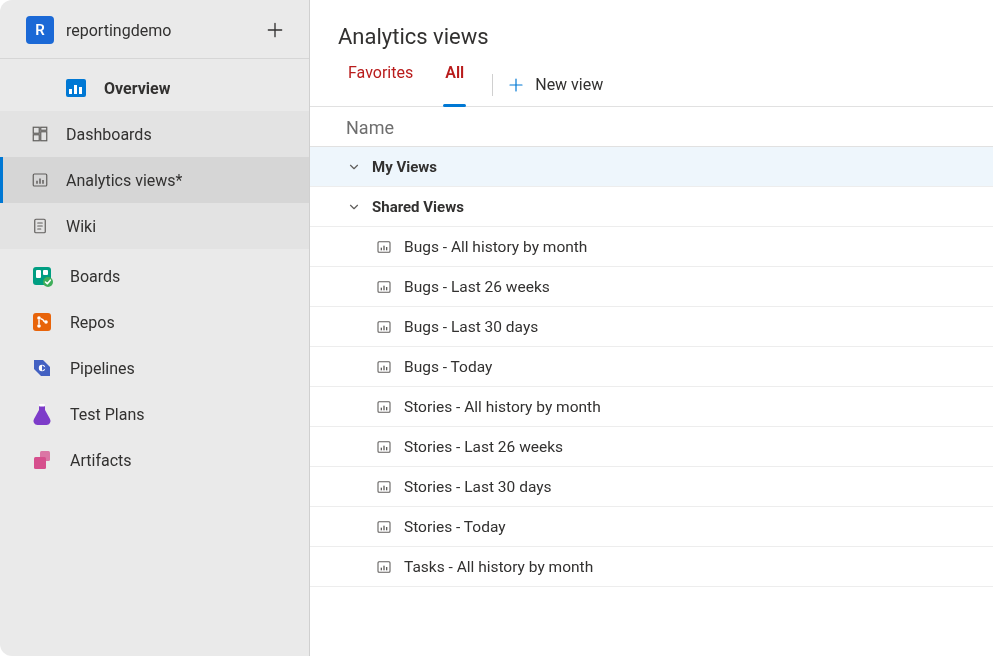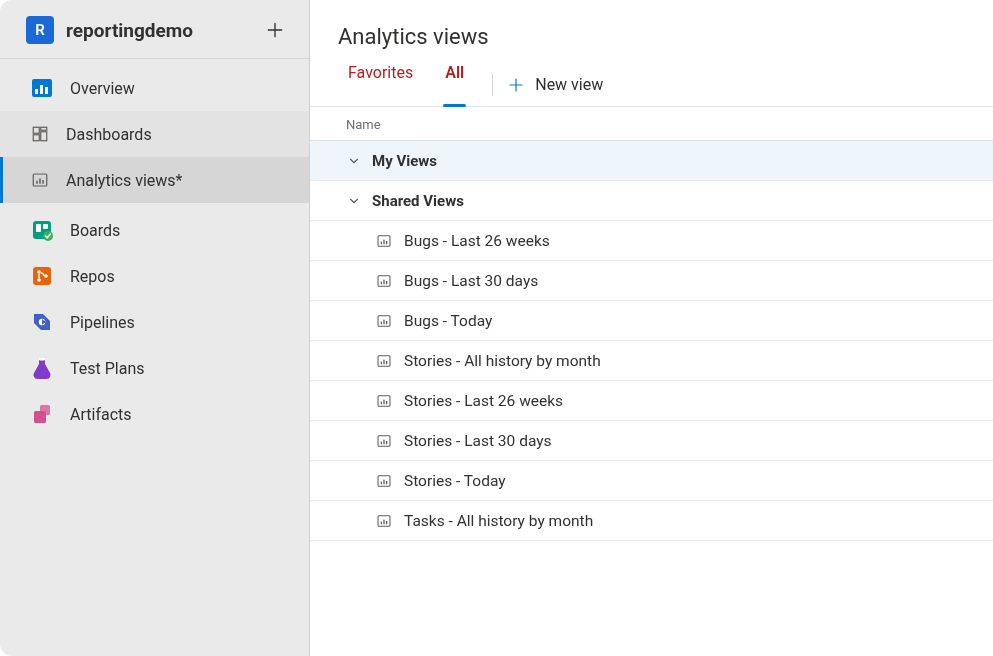--- a/index.html
+++ b/index.html
@@ -23,34 +23,34 @@
     display:flex; align-items:center; gap:12px;
     padding:16px 20px 14px 26px;
     border-bottom:1px solid #d6d6d6;
   }
   .project-avatar {
     width:28px; height:28px; border-radius:4px;
     background:#1b69d6; color:#fff;
     display:flex; align-items:center; justify-content:center;
     font-weight:600; font-size:15px;
   }
-  .project-name { font-weight:700; font-size:19px; flex:1; }
+  .project-name { font-weight:400; font-size:16px; flex:1; }
   .add-btn {
     width:28px; height:28px; display:flex; align-items:center; justify-content:center;
     cursor:pointer; color:#323130;
   }
 
   .nav { padding:6px 0 0 0; }
   .nav-item {
     display:flex; align-items:center; gap:16px;
     height:46px; padding:0 20px 0 30px;
     cursor:pointer; font-size:16px; color:#323130;
     position:relative;
   }
-  .nav-item.group-top { font-weight:400; }
+  .nav-item.group-top { font-weight:700;margin-left:34px; }
   .nav-item.sub { padding-left:30px; }
   .nav-item.selected {
     background:#d6d6d6; font-weight:400;
   }
   .nav-item.selected::before {
     content:""; position:absolute; left:0; top:0; bottom:0; width:3px;
     background:#0078d4;
   }
   .nav-icon { width:24px; height:24px; flex:none; display:flex; align-items:center; justify-content:center; }
   .sub .nav-icon { width:20px; height:20px; }
@@ -83,21 +83,21 @@
     height:3px; background:#0078d4; border-radius:2px;
   }
   .tab-sep { width:1px; height:22px; background:#d0d0d0; margin:0 14px 0 18px; }
   .new-view {
     display:flex; align-items:center; gap:10px; cursor:pointer;
     font-size:16px; color:#323130;
   }
   .new-view .plus { color:#0078d4; }
 
   .col-header {
-    padding:10px 0 8px 36px; font-size:13px; color:#6e6e6e;
+    padding:10px 0 8px 36px; font-size:18px; color:#6e6e6e;
     border-bottom:1px solid #e1e1e1;
   }
 
   .group-row {
     display:flex; align-items:center; gap:10px;
     padding:0 0 0 36px; height:40px;
     border-bottom:1px solid #ededed;
     font-weight:700; font-size:15px; cursor:pointer;
   }
   .group-row.highlight { background:#eef6fc; }
@@ -242,20 +242,28 @@
 
         <div class="nav-item sub selected">
           <span class="nav-icon stroke">
             <svg width="18" height="18">
                 <use href="#i-analytics"></use>
               </svg>
           </span>
           <span class="nav-label">Analytics views*</span>
         </div>
 
+        <div class="nav-item sub">
+          <span class="nav-icon stroke">
+            <svg width="18" height="18">
+                <use href="#i-wiki"></use>
+              </svg>
+          </span>
+          <span class="nav-label">Wiki</span>
+        </div>
       </div>
 
       <div class="nav-divider"></div>
 
       <div class="nav-item">
         <span class="nav-icon ic-teal">
           <svg width="24" height="24">
               <use href="#i-boards"></use>
             </svg>
         </span>
@@ -344,20 +352,28 @@
         </span>
         <span>Shared Views</span>
       </div>
 
       <div class="list-row">
         <span class="view-icon">
             <svg width="16" height="16">
               <use href="#i-analytics"></use>
             </svg>
           </span>
+        <span>Bugs - All history by month</span>
+      </div>
+      <div class="list-row">
+        <span class="view-icon">
+            <svg width="16" height="16">
+              <use href="#i-analytics"></use>
+            </svg>
+          </span>
         <span>Bugs - Last 26 weeks</span>
       </div>
       <div class="list-row">
         <span class="view-icon">
             <svg width="16" height="16">
               <use href="#i-analytics"></use>
             </svg>
           </span>
         <span>Bugs - Last 30 days</span>
       </div>

